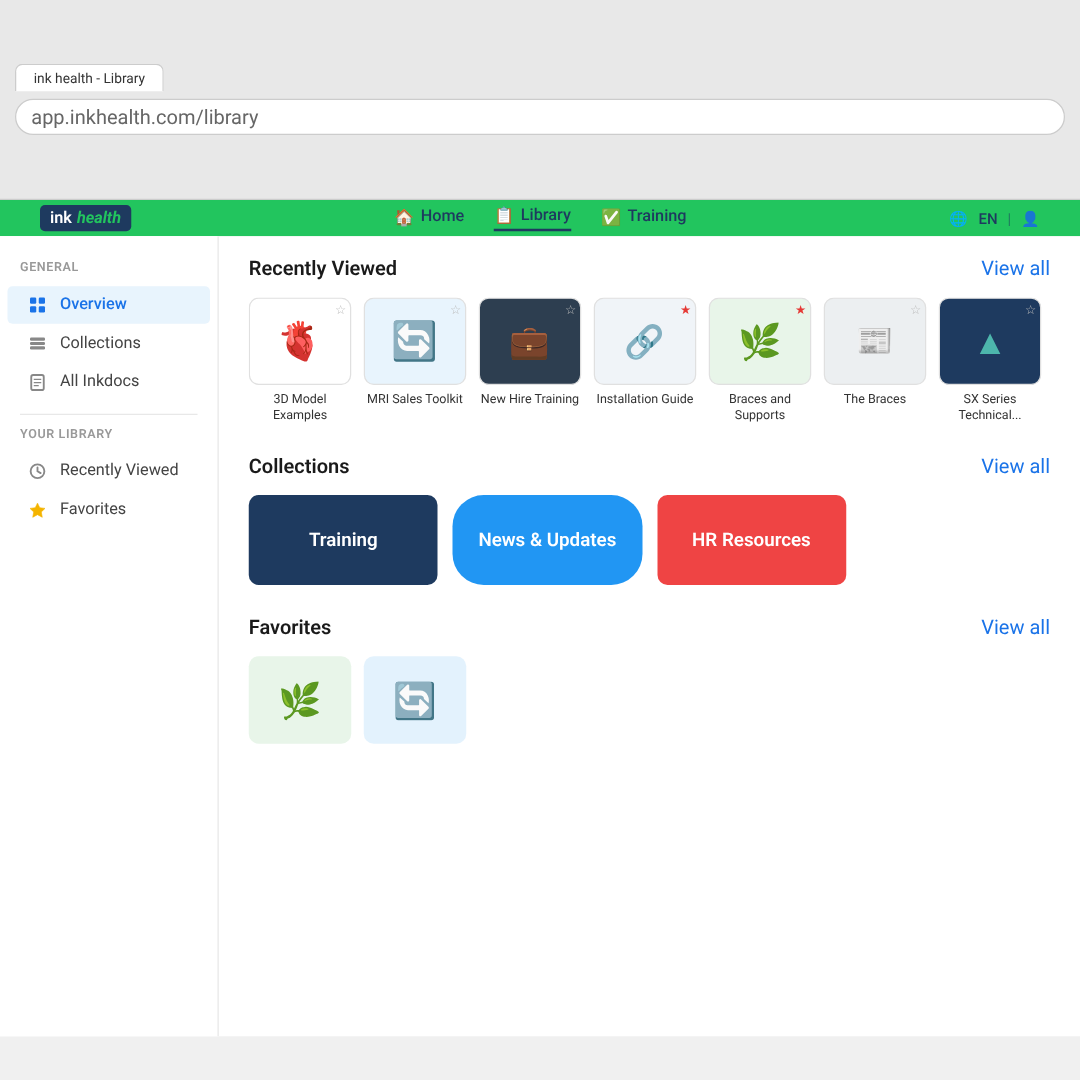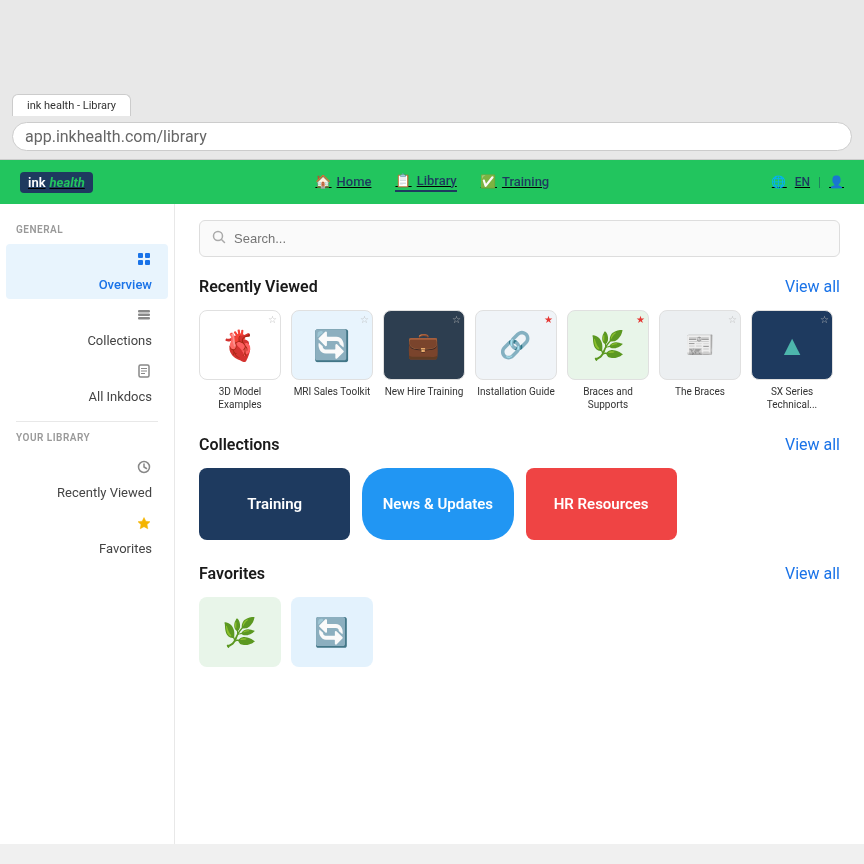--- a/index.html
+++ b/index.html
@@ -11,21 +11,21 @@
     }
 
     
     .browser-chrome {
       background: #e8e8e8;
       padding: 8px 12px;
       border-bottom: 1px solid #ccc;
       height: 160px;
       display: flex;
       flex-direction: column;
-      justify-content: flex-end;
+      justify-content: center;
     }
     .browser-tabs {
       display: flex;
       gap: 4px;
       margin-bottom: 6px;
     }
     .browser-tab {
       background: #fff;
       border-radius: 6px 6px 0 0;
       padding: 4px 14px;
@@ -40,26 +40,25 @@
       padding: 4px 12px;
       font-size: 16px;
       color: #666;
       border: 1px solid #ccc;
       width: 100%;
     }
 
     
     .top-nav {
       background: #22c55e;
-      height: 44px;
-      display: flex;
-      align-items: center;
-      padding: 0 20px;
+      height: 29px;
+      display: flex;
+      align-items: center;
+      padding: 0 32px;
       justify-content: space-between;
-      text-decoration: underline;
     }
     .logo-area {
       background: #1e3a5f;
       border-radius: 4px;
       padding: 3px 8px;
       display: flex;
       align-items: center;
       gap: 4px;
     }
     .logo-ink {
@@ -122,29 +121,28 @@
     .sidebar-section-label {
       font-size: 10px;
       color: #999;
       font-weight: 600;
       text-transform: uppercase;
       padding: 0 16px 8px;
       letter-spacing: 0.5px;
     }
     .sidebar-item {
       display: flex;
-      align-items: flex-end;
+      align-items: flex-start;
       gap: 10px;
       padding: 7px 16px;
       font-size: 13px;
       color: #444;
       cursor: pointer;
       border-radius: 4px;
       margin: 1px 6px;
-      flex-direction: column;
     }
     .sidebar-item.active {
       background: #e8f4fd;
       color: #1a73e8;
       font-weight: 500;
     }
     .sidebar-icon {
       width: 16px;
       height: 16px;
       display: flex;
@@ -402,31 +400,20 @@
         <svg width="14" height="14" viewBox="0 0 14 14" fill="none">
           <polygon points="7,1.5 8.8,5.2 13,5.7 10,8.6 10.8,12.8 7,10.7 3.2,12.8 4,8.6 1,5.7 5.2,5.2" fill="#f4b400" stroke="#f4b400" stroke-width="0.5"></polygon>
         </svg>
       </span>
       <span>Favorites</span>
     </div>
   </div>
 
   <div class="content-area">
 
-    <div class="search-container">
-      <div class="search-input-wrap">
-        <span>
-          <svg width="14" height="14" viewBox="0 0 14 14" fill="none">
-            <circle cx="6" cy="6" r="4.5" stroke="#aaa" stroke-width="1.5"></circle>
-            <line x1="9.5" y1="9.5" x2="12.5" y2="12.5" stroke="#aaa" stroke-width="1.5" stroke-linecap="round"></line>
-          </svg>
-        </span>
-        <input type="text" placeholder="Search..." style="">
-      </div>
-    </div>
 
     <div class="recently-viewed-section">
       <div class="section-header">
         <span class="section-title">Recently Viewed</span>
         <span class="view-all-link">View all</span>
       </div>
       <div class="doc-cards-row">
 
         <div class="doc-card">
           <div class="doc-thumbnail thumb-heart">

